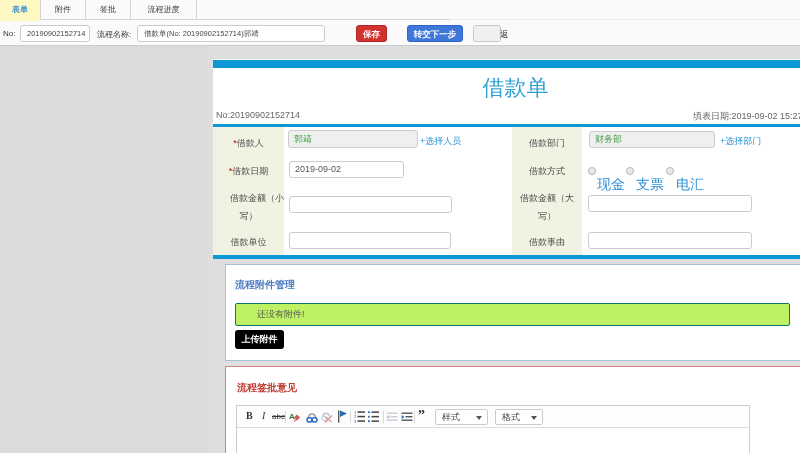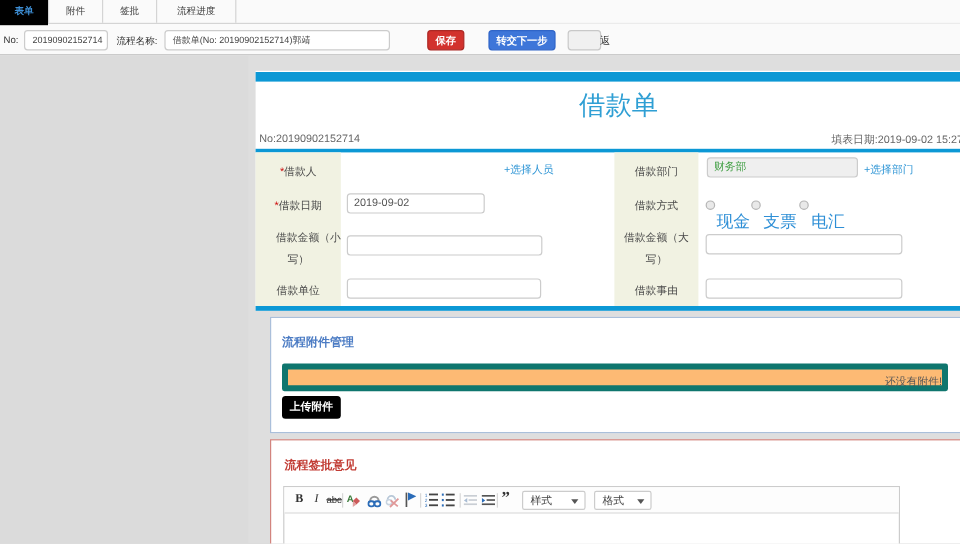--- a/index.html
+++ b/index.html
@@ -5,21 +5,21 @@
 * { margin:0; padding:0; box-sizing:border-box; }
 html,body { width:800px; height:453px; overflow:hidden; }
 body { font-family:"Liberation Sans", sans-serif; background:#dbdbdb; position:relative; }
 .abs { position:absolute; }
 
 #topwhite { left:0; top:0; width:800px; height:46px; background:#fafafa; border-bottom:1px solid #cbcbcb; }
 #tabline { left:0; top:19px; width:450px; height:1px; background:#d4d4d4; }
 #tabline2 { left:450px; top:19px; width:350px; height:1px; background:#ebebeb; }
 .tabsep { top:0; width:1px; height:19px; background:#d4d4d4; }
 .tabtxt { top:0; height:19px; line-height:20px; text-align:center; font-size:8px; color:#3c3c3c; }
-#tab1 { left:0; top:0; width:40px; height:21px; background:#000000; line-height:20px; text-align:center; font-size:8px; color:#3e8fd6; font-weight:bold; }
+#tab1 { left:0; top:0; width:40px; height:21px; background:#fef9c3; line-height:20px; text-align:center; font-size:8px; color:#3e8fd6; font-weight:bold; }
 
 .tbtxt { font-size:8px; color:#333; top:29px; }
 .tbinput { top:25px; height:17px; background:#fff; border:1px solid #ccc; border-radius:3px; font-size:7.5px; color:#444; line-height:15px; padding-left:6px; }
 .btn { top:25px; height:17px; border-radius:3px; font-size:8.5px; text-align:center; line-height:16px; color:#fff; font-weight:bold; }
 #btnsave { left:356px; width:31px; background:#d2322d; border:1px solid #ac2925; }
 #btnnext { left:407px; width:56px; background:#3e76d9; border:1px solid #3065c8; }
 #btnback { left:473px; width:27px; background:#f0f0f0; border:1px solid #c8c8c8; color:#333; font-weight:normal;padding-left:26px; }
 
 #wrap { left:207px; top:46px; width:593px; height:407px; background:#dedede; }
 
@@ -36,21 +36,21 @@
 .flabel { font-size:9px; color:#4a4a4a; text-align:center; }
 .req { color:#cc0000; }
 .finput { background:#fff; border:1px solid #ccc; border-radius:3px; font-size:9px; color:#555; padding-left:5px; }
 .fdisabled { background:#efefef; color:#3f9e42; }
 .flink { font-size:9px; color:#2e95d5; }
 .radio { width:8px; height:8px; border-radius:50%; background:#e9e9e9; border:1px solid #b5b5b5; }
 .rlabel { font-size:14px; color:#2e8fd6;margin-top:10px; }
 
 #attach { left:225px; top:264px; width:581px; height:97px; background:#fff; border:1px solid #aabfda; }
 #attach .title { left:9px; top:13px; font-size:10px; font-weight:bold; color:#4c7cc4; }
-#attach .alert { left:9px; top:38px; width:555px; height:23px; background:#fdba74; border:5px solid #0f766e; border-radius:2px; font-size:9px; color:#555; line-height:21px; padding-left:21px;text-align:right; }
+#attach .alert { left:9px; top:38px; width:555px; height:23px; background:#bef264; border:1px solid #0f766e; border-radius:2px; font-size:9px; color:#555; line-height:21px; padding-left:21px; }
 #attach .upbtn { left:9px; top:65px; width:49px; height:19px; background:#000000; border-radius:3px; color:#fff; font-weight:bold; font-size:9px; text-align:center; line-height:19px; }
 
 #comment { left:225px; top:366px; width:581px; height:92px; background:#fff; border:1px solid #d2847e; }
 #comment .title { left:11px; top:14px; font-size:10px; font-weight:bold; color:#c23c34; }
 #editor { left:10px; top:38px; width:514px; height:60px; background:#fff; border:1px solid #ccc; }
 #etoolbar { left:0; top:0; width:512px; height:22px; background:#fdfdfd; border-bottom:1px solid #ddd; }
 .ico { top:4px; height:13px; }
 .esep { top:5px; width:1px; height:12px; background:#d8d8d8; }
 .esel { top:3px; height:16px; border:1px solid #ccc; border-radius:2px; background:#fff; font-size:9px; color:#444; line-height:14px; padding-left:6px; }
 .caret { position:absolute; right:5px; top:6px; width:0; height:0; border-left:3px solid transparent; border-right:3px solid transparent; border-top:4px solid #555; }
@@ -94,20 +94,21 @@
   <div class="abs flabel" style="left:0;top:133px;width:88px">借款金额（小</div>
   <div class="abs flabel" style="left:0;top:151px;width:71px">写）</div>
   <div class="abs flabel" style="left:0;top:177px;width:71px">借款单位</div>
 
   <div class="abs flabel" style="left:299px;top:78px;width:70px">借款部门</div>
   <div class="abs flabel" style="left:299px;top:106px;width:70px">借款方式</div>
   <div class="abs flabel" style="left:299px;top:133px;width:70px">借款金额（大</div>
   <div class="abs flabel" style="left:299px;top:151px;width:70px">写）</div>
   <div class="abs flabel" style="left:299px;top:177px;width:70px">借款事由</div>
 
+  <div class="abs finput fdisabled" style="left:75px;top:71px;width:130px;height:18px;line-height:16px">郭靖</div>
   <div class="abs flink" style="left:207px;top:76px">+选择人员</div>
   <div class="abs finput" style="left:76px;top:102px;width:115px;height:17px;line-height:15px">2019-09-02</div>
   <div class="abs finput" style="left:76px;top:137px;width:163px;height:17px"></div>
   <div class="abs finput" style="left:76px;top:173px;width:162px;height:17px"></div>
 
   <div class="abs finput fdisabled" style="left:376px;top:72px;width:126px;height:17px;line-height:15px">财务部</div>
   <div class="abs flink" style="left:507px;top:76px">+选择部门</div>
   <div class="abs radio" style="left:375px;top:108px"></div>
   <div class="abs rlabel" style="left:384px;top:107px">现金</div>
   <div class="abs radio" style="left:413px;top:108px"></div>

